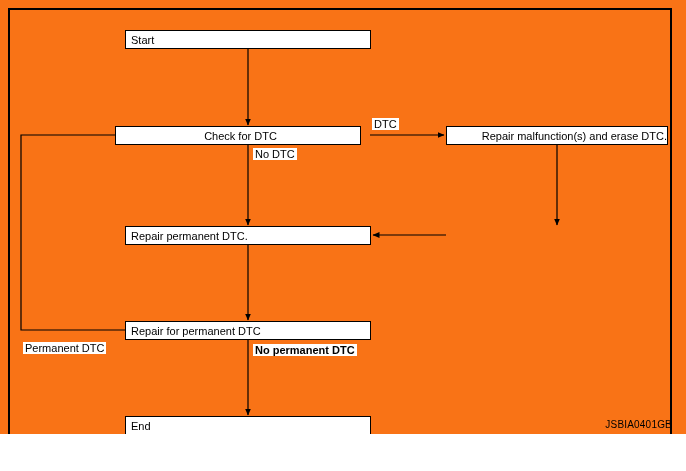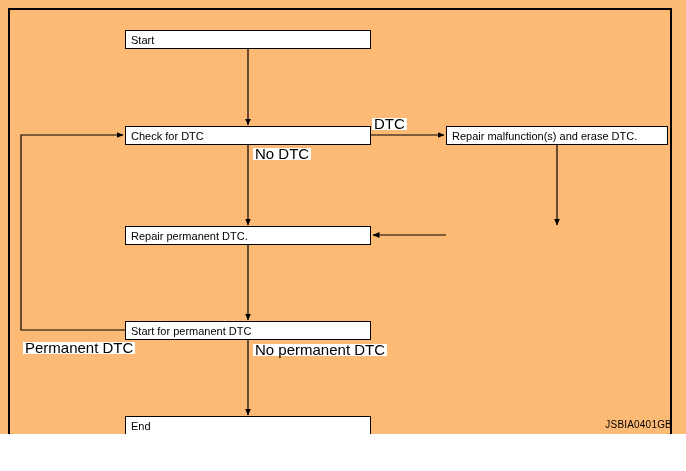--- a/index.html
+++ b/index.html
@@ -7,21 +7,21 @@
     padding: 0;
     background: #ffffff;
   }
   body {
     font-family: "Liberation Sans", sans-serif;
   }
   #canvas {
     position: relative;
     width: 686px;
     height: 434px;
-    background: #fdba74;
+    background: #f97316;
     overflow: hidden;
   }
   #frame {
     position: absolute;
     left: 8px;
     top: 8px;
     width: 664px;
     height: 454px;
     border: 2px solid #000000;
     box-sizing: border-box;
@@ -41,21 +41,21 @@
     font-size: 11px;
     line-height: 18px;
     height: 19px;
     color: #000000;
     padding-left: 5px;
     white-space: nowrap;
     overflow: hidden;
   }
   .edge-label {
     position: absolute;
-    font-size: 15px;
+    font-size: 11px;
     line-height: 12px;
     color: #000000;
     white-space: nowrap;
     background: #ffffff;
     padding: 0 2px;
   }
   .corner-code {
     position: absolute;
     right: 14px;
     bottom: 4px;
@@ -91,34 +91,34 @@
 
     <line x1="248" y1="245" x2="248" y2="320" stroke="#000000" stroke-width="1.2" marker-end="url(#arrow)"></line>
 
     <path d="M125,330 L21,330 L21,135 L123,135" stroke="#000000" stroke-width="1.2" fill="none" marker-end="url(#arrow)"></path>
 
     <line x1="248" y1="340" x2="248" y2="415" stroke="#000000" stroke-width="1.2" marker-end="url(#arrow)"></line>
   </svg>
 
   <div class="node" style="left:125px; top:30px; width:246px;">Start</div>
 
-  <div class="node" style="left:125px; top:126px; width:246px;">Check for DTC</div>
+  <div class="node" style="left:115px; top:126px; width:246px;text-align:center;">Check for DTC</div>
 
-  <div class="node" style="left:446px; top:126px; width:222px;">Repair malfunction(s) and erase DTC.</div>
+  <div class="node" style="left:446px; top:126px; width:222px;text-align:right;">Repair malfunction(s) and erase DTC.</div>
 
   <div class="node" style="left:125px; top:226px; width:246px;">Repair permanent DTC.</div>
 
 
-  <div class="node" style="left:125px; top:321px; width:246px;">Start for permanent DTC</div>
+  <div class="node" style="left:125px; top:321px; width:246px;">Repair for permanent DTC</div>
 
   <div class="node" style="left:125px; top:416px; width:246px;">End</div>
 
   <div class="edge-label" style="left:372px; top:118px;">DTC</div>
 
   <div class="edge-label" style="left:253px; top:148px;">No DTC</div>
 
   <div class="edge-label" style="left:23px; top:318px;margin-top:24px;">Permanent DTC</div>
 
-  <div class="edge-label" style="left:253px; top:344px;">No permanent DTC</div>
+  <div class="edge-label" style="left:253px; top:344px;font-weight:bold;">No permanent DTC</div>
 
   <div class="corner-code">JSBIA0401GB</div>
 
 </div>
 
 </body></html>

